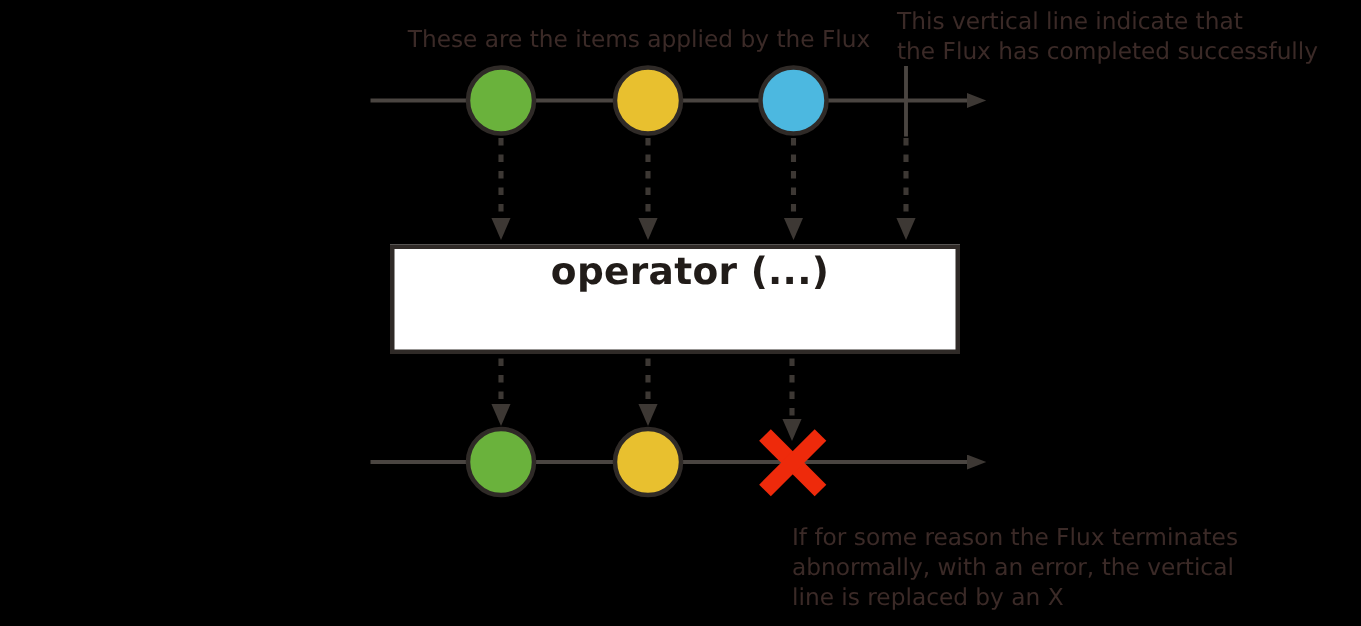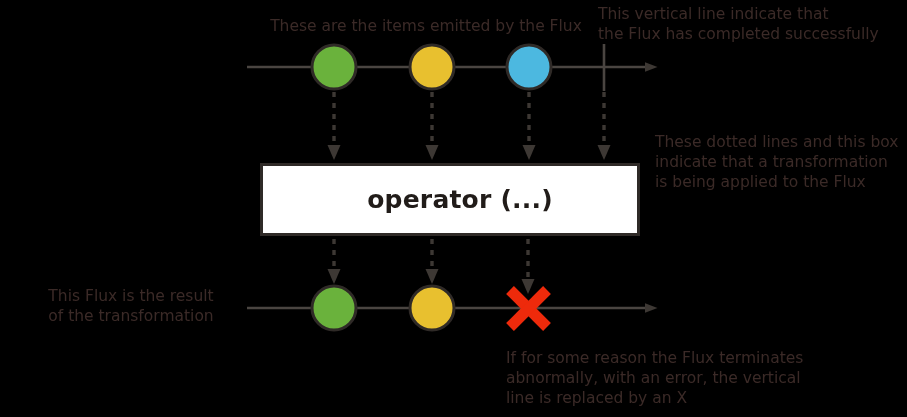--- a/index.html
+++ b/index.html
@@ -36,21 +36,20 @@
   }
   .annot.center { text-align: center; }
   .annot.left   { text-align: left; }
 
   .op-box {
     position: absolute;
     background: #ffffff;
     border: 3px solid #2f2a27;
     box-sizing: border-box;
     display: flex;
-    align-items: center;
     justify-content: center;
     padding-left: 20px;
   }
   .op-label {
     font-family: "DejaVu Sans", sans-serif;
     font-weight: bold;
     font-size: 25px;
     color: #211c19;
     letter-spacing: 0.2px;
   }
@@ -104,30 +103,25 @@
         <line x1="547" y1="290" x2="510" y2="327"></line>
       </g>
     </g>
   </svg>
 
   <div class="op-box" style="left:260px; top:163px; width:380px; height:73px;">
     <span class="op-label">operator (...)</span>
   </div>
 
 
-  <div class="annot center" style="left:270px; top:16px; width:312px;">These are the items emitted by the Flux</div>
+  <div class="annot center" style="left:270px; top:16px; width:312px;">These are the items applied by the Flux</div>
 
   <div class="annot left" style="left:598px; top:4px; width:302px;">This vertical line indicate that
 the Flux has completed successfully</div>
 
-  <div class="annot left" style="left:655px; top:132px; width:250px;">These dotted lines and this box
-indicate that a transformation
-is being applied to the Flux</div>
 
 
-  <div class="annot center" style="left:30px; top:286px; width:202px;">This Flux is the result
-of the transformation</div>
 
-  <div class="annot left" style="left:506px; top:348px; width:312px;">If for some reason the Flux terminates
+  <div class="annot left" style="left:528px; top:348px; width:312px;">If for some reason the Flux terminates
 abnormally, with an error, the vertical
 line is replaced by an X</div>
 
 </div>
 
 </body></html>

